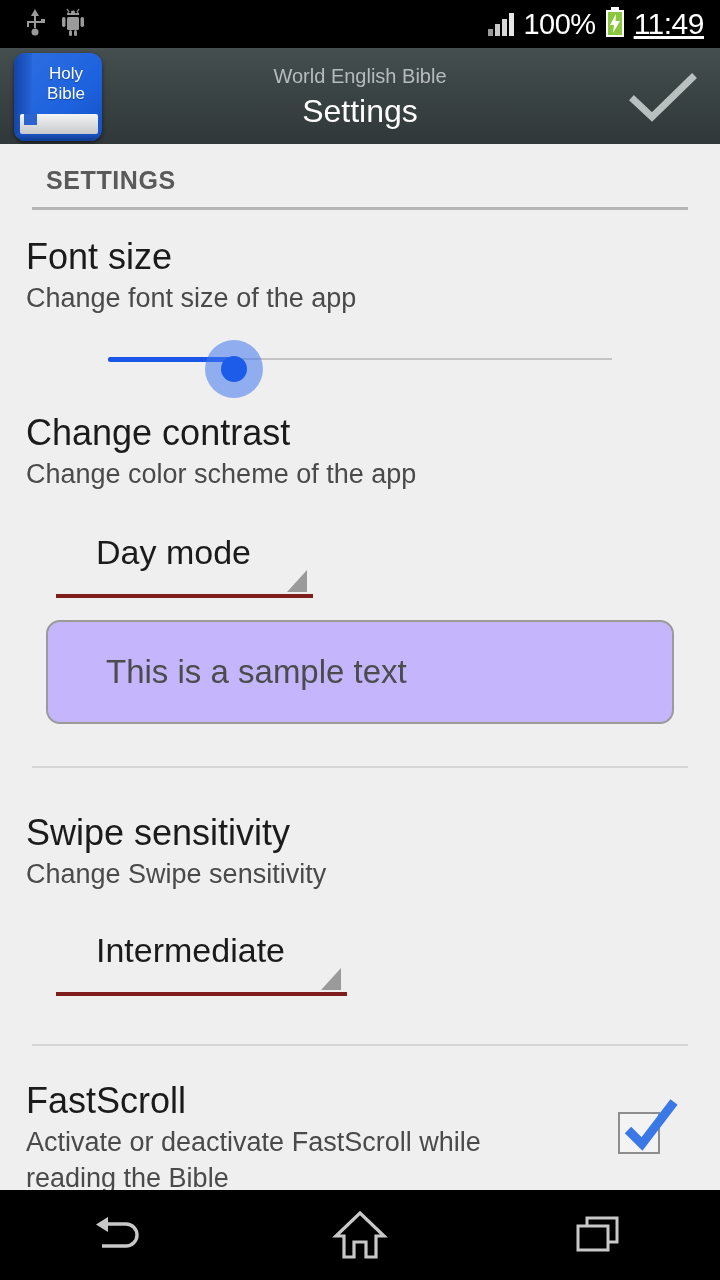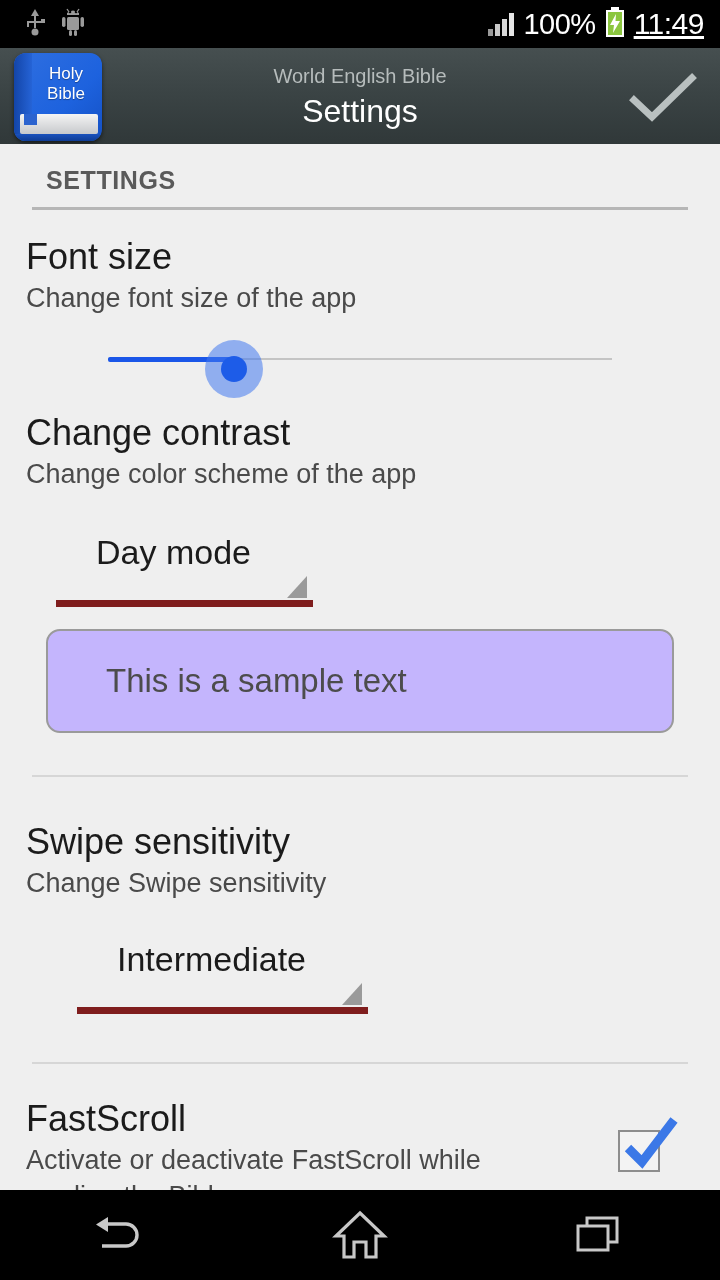--- a/index.html
+++ b/index.html
@@ -103,22 +103,22 @@
     border-radius:50%; background:rgba(66,120,238,.55);
   }
   .thumb{
     position:absolute; left:221px; top:356px; width:26px; height:26px;
     border-radius:50%; background:#1d5ce8;
   }
 
   
   .spinner{
     position:relative; display:inline-block; margin-left:10px;
-    padding:4px 62px 26px 40px;
-    border-bottom:7px solid #7f1d1d; min-width:225px;
+    padding:4px 62px 20px 40px;
+    border-bottom:4px solid #7f1d1d; min-width:225px;
   }
   .spinner-value{ font-size:34px; color:#1b1b1b; line-height:44px; }
   .spinner-arrow{
     position:absolute; right:6px; bottom:2px;
     width:0; height:0;
     border-left:20px solid transparent;
     border-bottom:22px solid #9a9a9a;
   }
 
   
@@ -250,21 +250,21 @@
       <span class="sample-text">This is a sample text</span>
     </div>
 
     <div class="hr-thin" style="margin-top:42px;"></div>
 
     <div class="pref" style="padding-top:42px;">
       <div class="pref-title">Swipe sensitivity</div>
       <div class="pref-sub">Change Swipe sensitivity</div>
     </div>
 
-    <div style="padding:32px 0 0 46px;margin-left:21px;">
+    <div style="padding:32px 0 0 46px;">
       <div class="spinner">
         <span class="spinner-value">Intermediate</span>
         <span class="spinner-arrow"></span>
       </div>
     </div>
 
     <div class="hr-thin" style="margin-top:48px;"></div>
 
     <div class="pref row-with-check" style="padding-top:32px;">
       <div class="pref-title">FastScroll</div>

